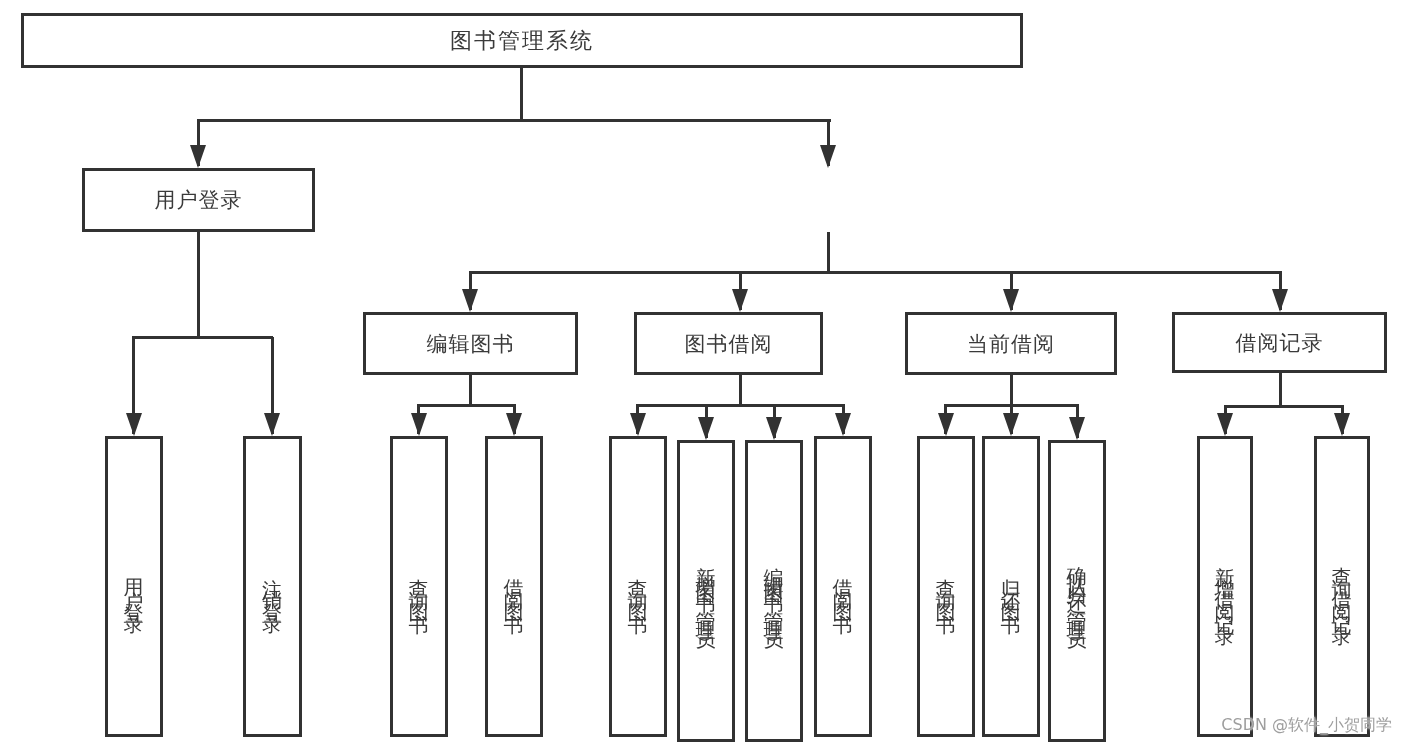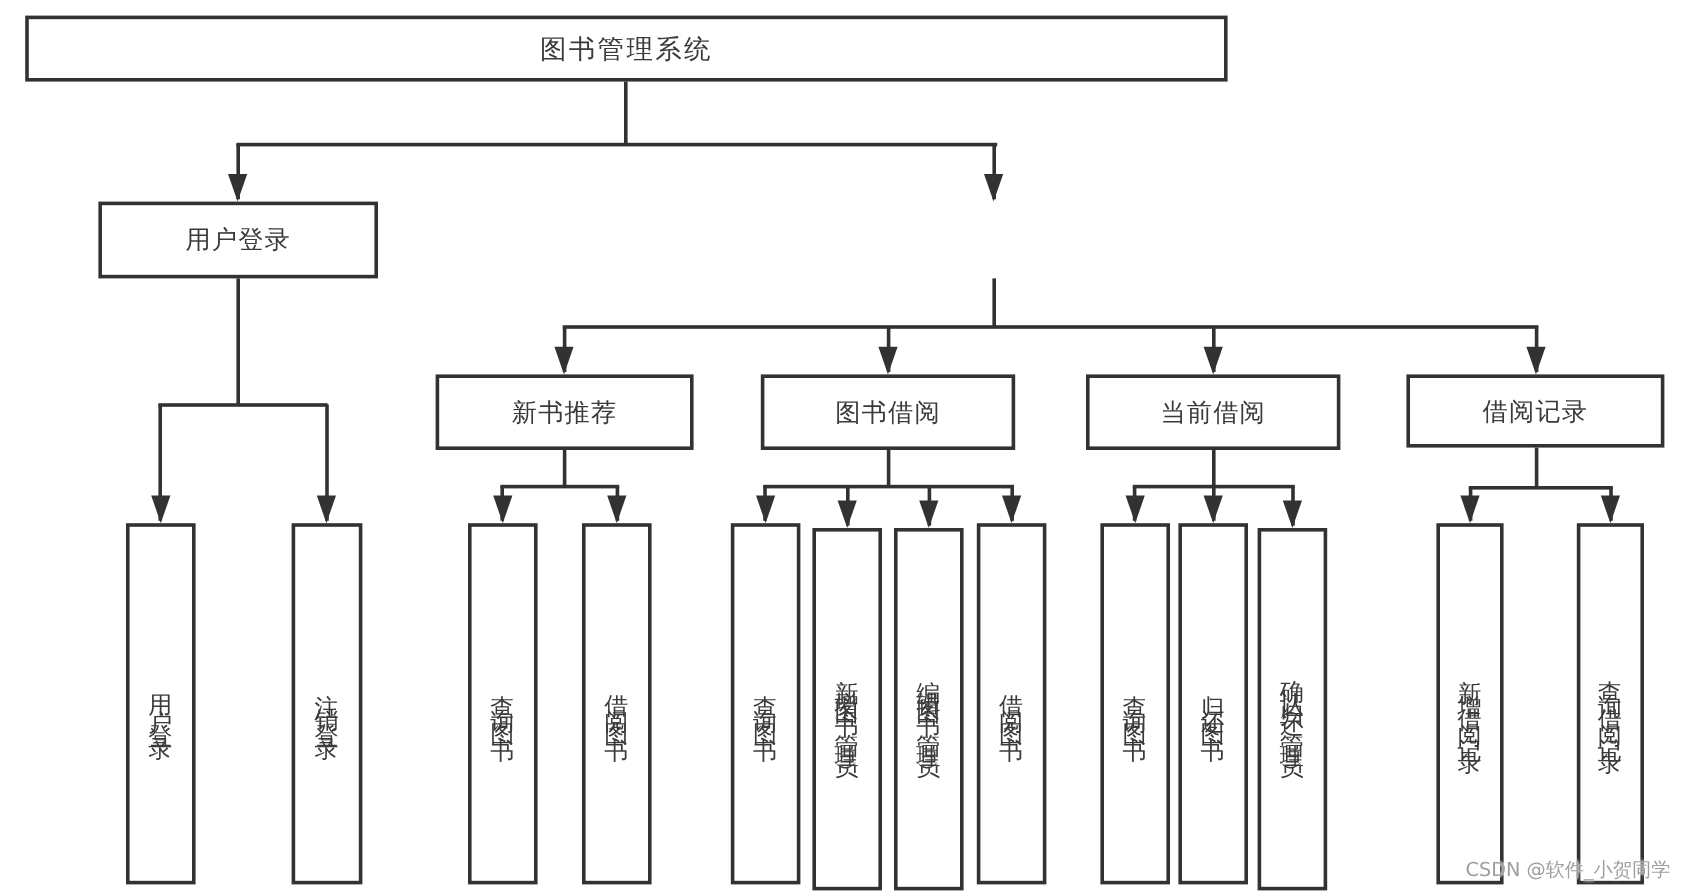--- a/index.html
+++ b/index.html
@@ -91,23 +91,23 @@
   <div class="vline" style="left:469px;top:272px;height:38px"></div>
   <div class="arrow" style="left:462px;top:289px"></div>
   <div class="vline" style="left:739px;top:272px;height:38px"></div>
   <div class="arrow" style="left:732px;top:289px"></div>
   <div class="vline" style="left:1010px;top:272px;height:38px"></div>
   <div class="arrow" style="left:1003px;top:289px"></div>
   <div class="vline" style="left:1279px;top:272px;height:38px"></div>
   <div class="arrow" style="left:1272px;top:289px"></div>
 
   <div class="box h" style="left:363px;top:312px;width:215px;height:63px">
-    <span>新书推荐</span>
+    <span>编辑图书</span>
   </div>
-  <div class="box h" style="left:634px;top:312px;width:212px;height:63px">
+  <div class="box h" style="left:634px;top:312px;width:189px;height:63px">
     <span>图书借阅</span>
   </div>
   <div class="box h" style="left:1172px;top:312px;width:215px;height:61px">
     <span>借阅记录</span>
   </div>
   <div class="box h" style="left:905px;top:312px;width:212px;height:63px">
     <span>当前借阅</span>
   </div>
 
   <div class="vline" style="left:469px;top:375px;height:31px"></div>

